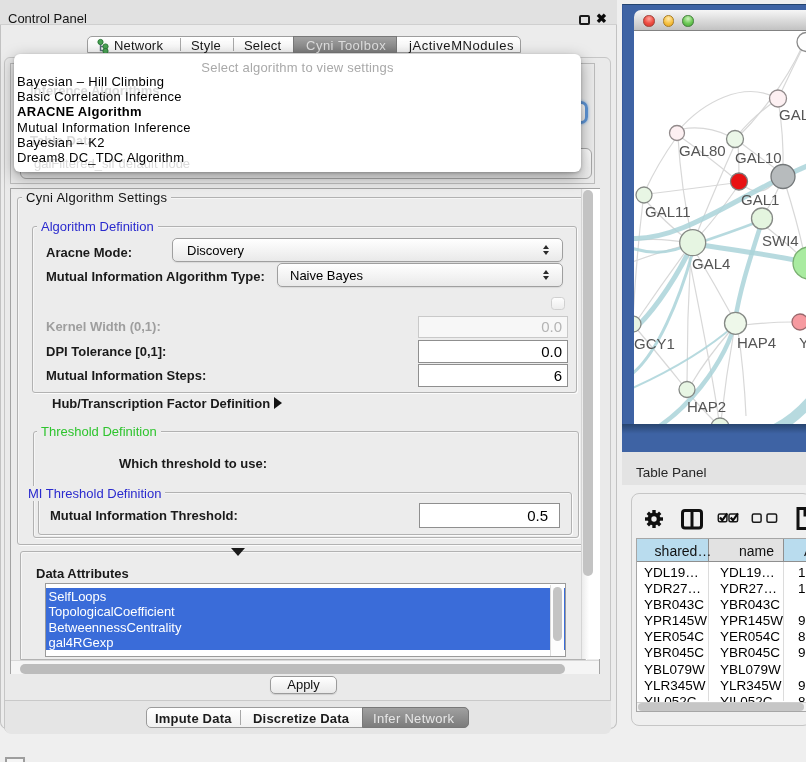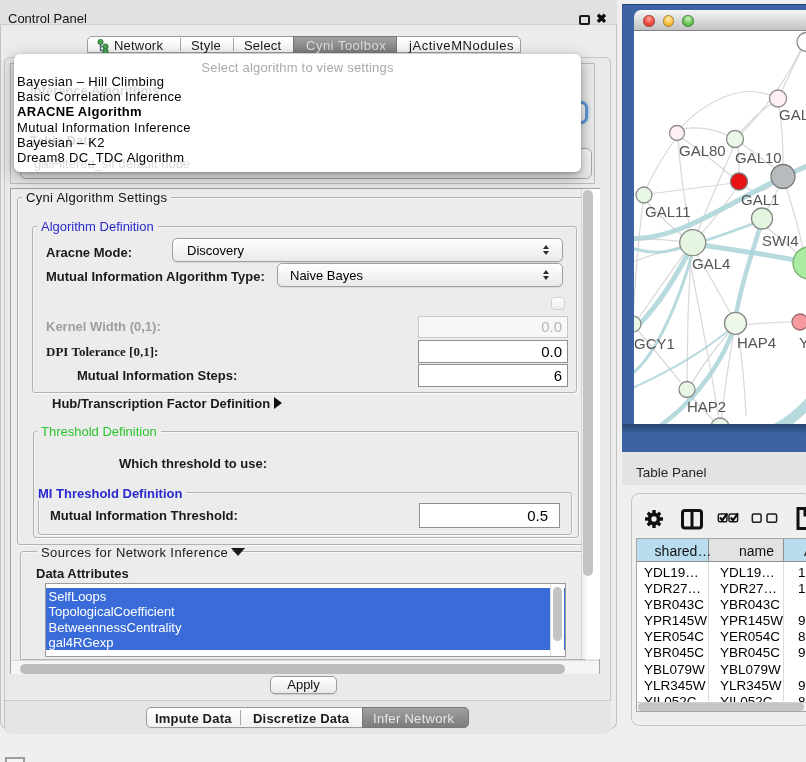--- a/index.html
+++ b/index.html
@@ -96,40 +96,39 @@
   <span class="tx" style="left:12px;">Naive Bayes</span>
   <div class="chev" style="right:9px;top:6px;">
         <div class="u"></div>
         <div class="d"></div>
       </div>
 </div>
 <div class="abs" style="left:551px;top:297px;width:12px;height:11px;background:linear-gradient(#fdfdfd,#ededed);
      border:1px solid #d0d0d0;border-radius:3.5px;"></div>
 <div class="glbl" style="left:46px;top:319px;">Kernel Width (0,1):</div>
 <div class="dfield" style="left:418px;top:316px;width:150px;height:22px;">0.0</div>
-<div class="blbl" style="left:46px;top:344px;font-family:Liberation Serif, serif;">DPI Tolerance [0,1]:</div>
+<div class="blbl" style="left:46px;top:344px;">DPI Tolerance [0,1]:</div>
 <div class="field" style="left:418px;top:340px;width:150px;height:23px;line-height:21px;">0.0</div>
-<div class="blbl" style="left:46px;top:368px;margin-left:31px;">Mutual Information Steps:</div>
+<div class="blbl" style="left:46px;top:368px;">Mutual Information Steps:</div>
 <div class="field" style="left:418px;top:364px;width:150px;height:23px;line-height:21px;">6</div>
 
 <div class="blbl" style="left:52px;top:396px;">Hub/Transcription Factor Definition</div>
 <div class="abs" style="left:274px;top:397px;width:0;height:0;border-top:6px solid transparent;
      border-bottom:6px solid transparent;border-left:8px solid #111;"></div>
 
 <div class="grp" style="left:33px;top:431px;width:544px;height:105px;"></div>
 <div class="gcap" style="left:37px;top:424px;color:#2ec42e;">Threshold Definition</div>
 <div class="blbl" style="left:72px;top:456px;margin-left:47px;">Which threshold to use:</div>
 
 <div class="grp" style="left:38px;top:492px;width:532px;height:41px;"></div>
-<div class="gcap" style="left:34px;top:486px;color:#2a2ace;font-weight:bold;">MI Threshold Definition</div>
+<div class="gcap" style="left:24px;top:486px;color:#2a2ace;">MI Threshold Definition</div>
 <div class="blbl" style="left:50px;top:508px;">Mutual Information Threshold:</div>
 <div class="field" style="left:419px;top:503px;width:141px;height:25px;line-height:23px;padding-right:11px;">0.5</div>
 
 <div class="grp" style="left:20px;top:551px;width:564px;height:107px;border-radius:3px 3px 0 0;"></div>
-<div class="gcap" style="left:37px;top:545px;color:#1a1a1a;letter-spacing:.4px;">Sources for Network Inference</div>
 <div class="abs" style="left:231px;top:548px;width:0;height:0;border-left:7px solid transparent;
      border-right:7px solid transparent;border-top:8px solid #1a1a1a;"></div>
 <div class="blbl" style="left:36px;top:566px;">Data Attributes</div>
 
 <div class="abs" style="left:45px;top:583px;width:521px;height:74px;background:#fff;
      border:1px solid #9a9a9a;box-sizing:border-box;overflow:hidden;padding-left:23px;">
   <div style="position:absolute;left:0;top:4px;width:519px;height:62px;background:#3a6cd9;"></div>
   <div style="position:absolute;left:2.5px;top:5px;font-size:13px;color:#fff;line-height:15.3px;">
     SelfLoops<br>TopologicalCoefficient<br>BetweennessCentrality<br>gal4RGexp</div>
   <div style="position:absolute;right:1px;top:1px;width:13px;height:72px;background:#fdfdfd;border-left:1px solid #dadada;"></div>

